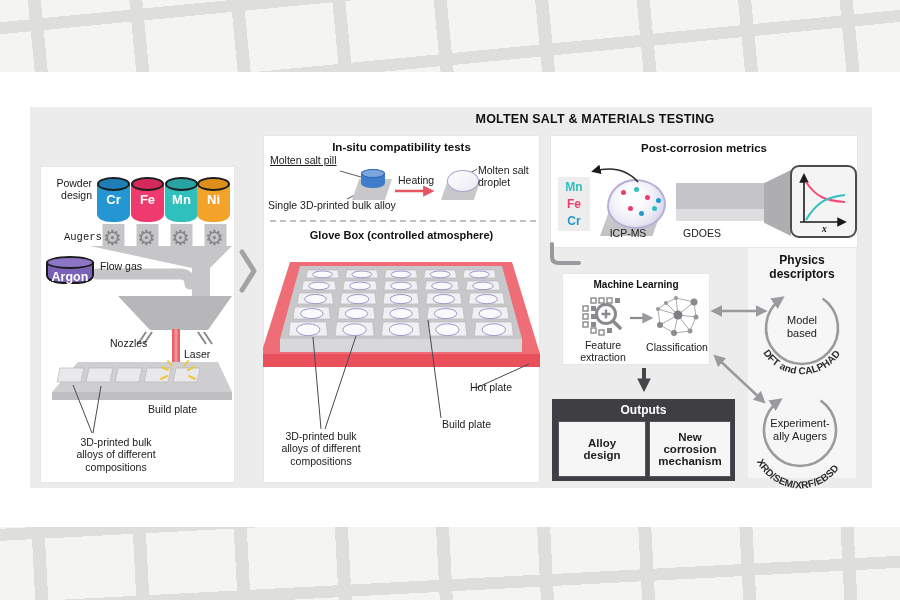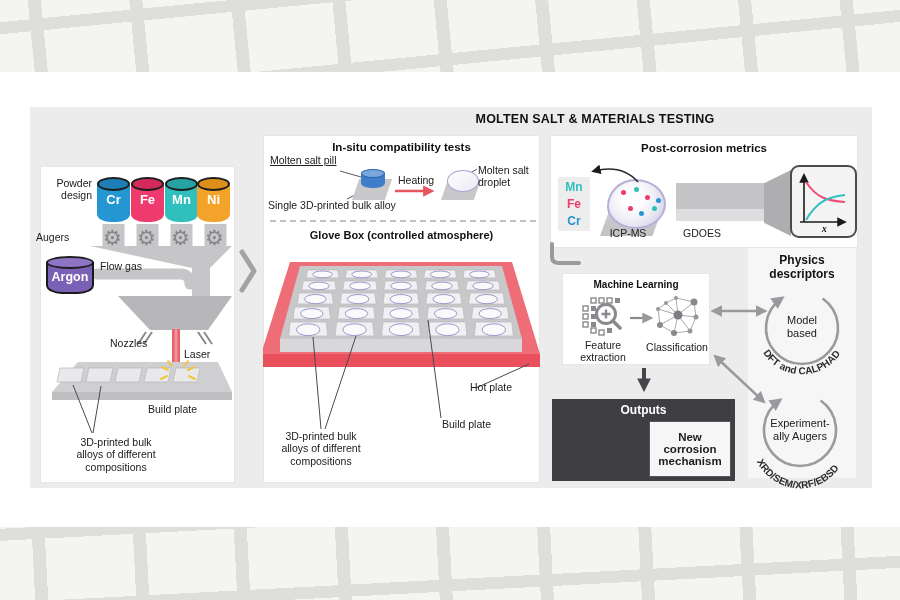--- a/index.html
+++ b/index.html
@@ -127,23 +127,23 @@
 <div class="cyl c-ni" style="left:197px;top:177px;width:33px;height:45px;">
   <div class="body"></div>
       <div class="top"></div>
       <div class="tag">Ni</div>
     </div>
 
 <span class="gear" style="left:103px;top:227px;">⚙</span>
 <span class="gear" style="left:137px;top:227px;">⚙</span>
 <span class="gear" style="left:171px;top:227px;">⚙</span>
 <span class="gear" style="left:205px;top:227px;">⚙</span>
-<div class="lbl" style="left:36px;top:231px;">Augers</div>
-
-<div class="cyl" style="left:46px;top:256px;width:48px;height:38px;--c:#7b61b5;--cd:#8d74c4;">
+<div class="lbl" style="left:64px;top:231px;font-family:Liberation Mono, monospace;">Augers</div>
+
+<div class="cyl" style="left:46px;top:256px;width:48px;height:28px;--c:#7b61b5;--cd:#8d74c4;">
   <div class="body" style="border:2px solid #1a1a1a;border-top:none;border-radius:0 0 16px 16px/0 0 9px 9px;top:6px;"></div>
   <div class="top" style="height:13px;"></div>
   <div class="tag" style="top:14px;font-size:12.5px;">Argon</div>
 </div>
 <div class="lbl" style="left:100px;top:260px;">Flow gas</div>
 
 <div class="lbl" style="left:110px;top:337px;">Nozzles</div>
 <div class="lbl" style="left:184px;top:348px;">Laser</div>
 <div class="lbl" style="left:148px;top:403px;">Build plate</div>
 <div class="lbl ctr" style="left:56px;top:436px;width:120px;">3D-printed bulk
@@ -339,20 +339,22 @@
 <div class="lbl ctr" style="left:570px;top:339px;width:66px;">Feature
 extraction</div>
 <div class="lbl ctr" style="left:644px;top:341px;width:66px;">Classification</div>
 
 <svg style="left:636px;top:366px;" width="16" height="32">
   <path d="M8,2 V22" stroke="#46464a" stroke-width="4" marker-end="url(#ar-d)"></path>
 </svg>
 
 <div class="abs" style="left:552px;top:399px;width:183px;height:82px;background:#3f3f43;"></div>
 <div class="lbl ttl ctr" style="left:552px;top:403px;width:183px;font-size:12px;color:#fff;">Outputs</div>
+<div class="outbox" style="left:558px;top:421px;width:86px;height:54px;">Alloy
+design</div>
 <div class="outbox" style="left:649px;top:421px;width:80px;height:54px;">New
 corrosion
 mechanism</div>
 
 <div class="abs" style="left:748px;top:248px;width:108px;height:230px;background:#f6f6f6;"></div>
 <div class="lbl ttl ctr" style="left:748px;top:253px;width:108px;font-size:12px;">Physics
 descriptors</div>
 
 <svg style="left:700px;top:240px;" width="190" height="250" viewBox="0 0 190 250">
   <path d="M14,71 H64" stroke="#9a9a9e" stroke-width="2.4" marker-start="url(#ar-g)" marker-end="url(#ar-g)"></path>

